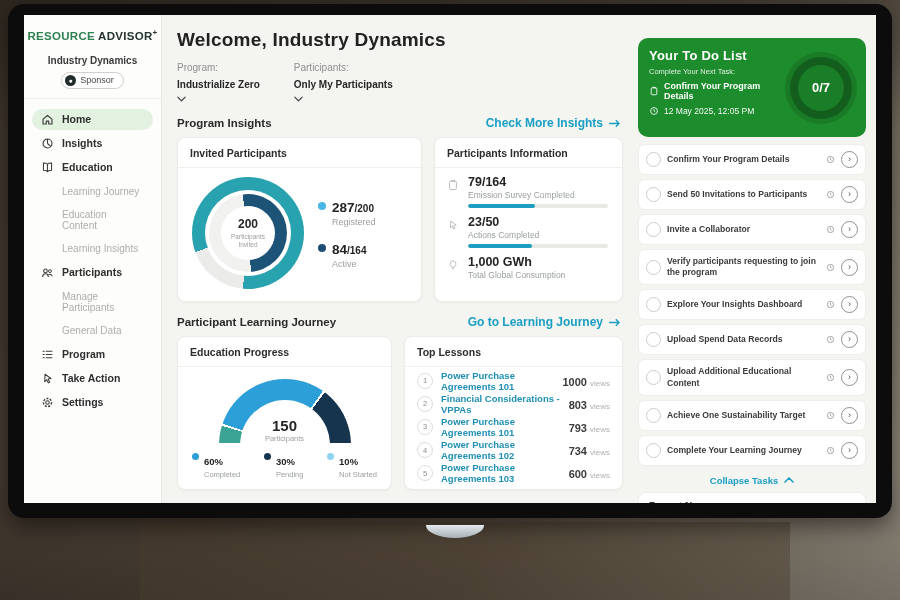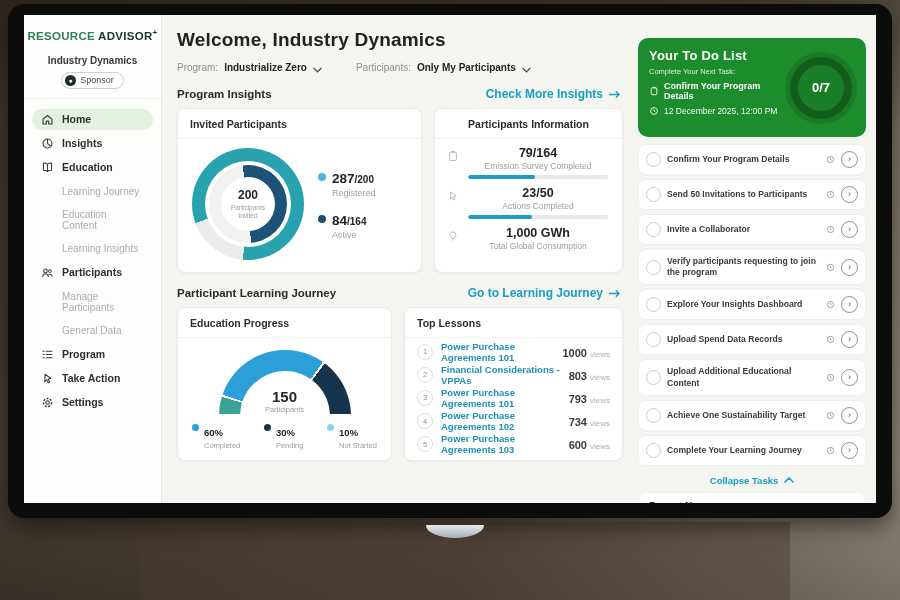--- a/index.html
+++ b/index.html
@@ -32,21 +32,21 @@
   .item{display:flex;align-items:center;gap:8px;padding:4px 9px;font-size:10.5px;font-weight:bold;
     color:#2e2e2e;border-radius:14px;margin:3px 0;}
   .item svg{width:13px;height:13px;color:#3c3c3c;flex-shrink:0;}
   .item.active{background:#e3f1e1;}
   .item.sub{padding:4px 9px 4px 30px;color:#abaeab;font-weight:normal;font-size:10px;margin:4px 0;}
 
   
   .main{flex:1;min-width:0;padding:8px 10px 0 15px;display:flex;flex-direction:column;}
   .welcome{font-size:19px;font-weight:bold;color:#222;letter-spacing:.2px;margin:6px 0 11px;}
   .filters{display:flex;gap:34px;font-size:10px;color:#8e918f;margin-bottom:13px;align-items:center;}
-  .filter{display:flex;align-items:flex-end;gap:6px;}
+  .filter{display:flex;align-items:flex-start;gap:6px;flex-direction:column;}
   .fval{color:#262626;font-weight:bold;}
   .chev{width:9px;height:6px;color:#555;}
   .sec-head{display:flex;justify-content:space-between;align-items:center;margin:1px 2px 7px 0;}
   .sec-title{font-size:11.5px;font-weight:bold;color:#2a2a2a;}
   .sec-link{font-size:12px;font-weight:bold;color:#199fc4;display:flex;gap:5px;align-items:center;cursor:pointer;}
   .sec-link svg{width:13px;height:9px;}
   .cards-row{display:flex;gap:12px;margin-bottom:12px;}
   .card{background:#fff;border:1px solid #ebebe8;border-radius:8px;box-shadow:0 1px 2px rgba(0,0,0,.04);overflow:hidden;}
   .card-title{font-size:10.5px;font-weight:bold;color:#2c2c2c;padding:9px 12px 8px;border-bottom:1px solid #f0f0ec;}
 
@@ -61,21 +61,21 @@
   .d-center-v{font-size:12px;font-weight:bold;color:#262626;}
   .d-center-l{font-size:6.5px;color:#9aa09e;line-height:1.3;margin-top:2px;width:44px;}
   .legend-col{display:flex;flex-direction:column;gap:13px;}
   .leg-item{display:flex;align-items:flex-start;gap:6px;}
   .leg-dot{width:8px;height:8px;border-radius:50%;margin-top:4px;flex-shrink:0;}
   .leg-val{font-size:13.5px;font-weight:bold;color:#232323;}
   .leg-of{font-size:10px;font-weight:bold;color:#232323;}
   .leg-lab{font-size:9px;color:#9aa09e;margin-top:1px;}
 
   
-  .card-pinfo{flex:1;height:163px;text-align:center;}
+  .card-pinfo{flex:1;height:163px;}
   .stat{display:flex;align-items:flex-start;gap:9px;padding:7px 14px 0 12px;}
   .stat svg{width:12px;height:12px;color:#b3b6b4;margin-top:4px;flex-shrink:0;}
   .stat-main{flex:1;}
   .stat-v{font-size:12.5px;font-weight:bold;color:#232323;}
   .stat-l{font-size:8.5px;color:#9aa09e;margin:1px 0 4px;}
   .bar{height:4px;background:#e9e9e6;border-radius:2px;overflow:hidden;}
   .bar-fill{height:100%;background:#1b9ec0;border-radius:2px;}
 
   
   .card-edu{width:213px;height:152px;display:flex;flex-direction:column;}
@@ -400,21 +400,21 @@
                 <rect x="3.5" y="3" width="9" height="11" rx="1.5" fill="none" stroke="currentColor" stroke-width="1.4"></rect>
                 <path d="M6 3V2h4v2" fill="none" stroke="currentColor" stroke-width="1.4"></path>
               </svg>
             <span>Confirm Your Program Details</span>
           </div>
           <div class="todo-due">
             <svg viewBox="0 0 16 16">
                 <circle cx="8" cy="8" r="5.5" fill="none" stroke="currentColor" stroke-width="1.4"></circle>
                 <path d="M8 5v3l2 1.5" fill="none" stroke="currentColor" stroke-width="1.4"></path>
               </svg>
-            <span>12 December 2025, 12:00 PM</span>
+            <span>12 May 2025, 12:05 PM</span>
           </div>
         </div>
         <div class="todo-ringbox">
           <div class="todo-ring">
             <span>0/7</span>
           </div>
         </div>
       </div>
 
       <div class="tasks">

